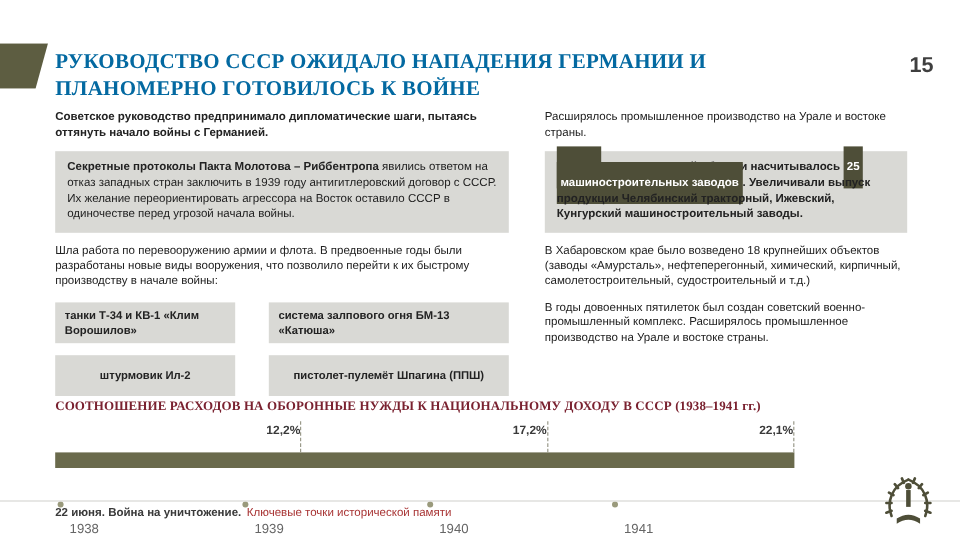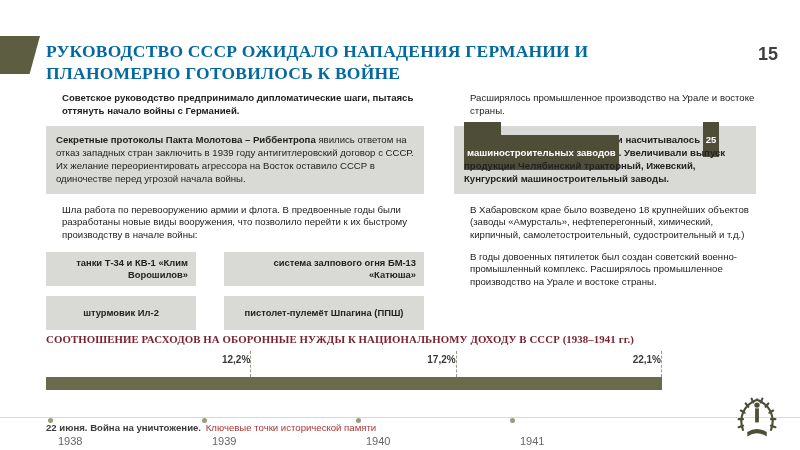--- a/index.html
+++ b/index.html
@@ -12,31 +12,31 @@
              clip-path:polygon(0 0,100% 0,74% 100%,0 100%);}
 
   .slide-title{position:absolute;left:46px;top:28px;width:660px;
                font-family:"Liberation Serif",serif;font-weight:bold;font-size:17.5px;
                line-height:1.28;color:#0369a1;letter-spacing:.2px;}
 
   .columns{position:absolute;left:46px;top:92px;width:710px;display:flex;gap:30px;}
   .col-left{width:378px;}
   .col-right{width:302px;}
 
-  .col-left p,.col-right p{margin:0 0 9px 16px;font-size:9.6px;line-height:1.32;}
+  .col-left p,.col-right p{margin:0 0 9px 0;font-size:9.6px;line-height:1.32;}
   .bold{font-weight:bold;}
 
   .gray-box{background:#d9d9d5;padding:8px 10px;margin:0 0 10px 0;font-size:9.6px;line-height:1.34;}
 
   .hl{background:#4e4e38;color:#ffffff;font-weight:bold;padding:12px 3px;
       -webkit-box-decoration-break:clone;box-decoration-break:clone;}
 
   .weapons{display:grid;grid-template-columns:150px 1fr;column-gap:28px;row-gap:10px;margin-top:10px;}
   .weapon-box{background:#d9d9d5;display:flex;align-items:center;justify-content:center;
-              text-align:right;font-size:9.4px;font-weight:bold;line-height:1.3;
+              text-align:left;font-size:9.4px;font-weight:bold;line-height:1.3;
               padding:5px 8px;min-height:24px;}
 
   .chart{position:absolute;left:46px;top:333px;width:616px;}
   .chart-title{font-family:"Liberation Serif",serif;font-weight:bold;font-size:10.8px;
                color:#7a2230;margin-bottom:6px;letter-spacing:.1px;}
   .percent-row{display:flex;width:100%;}
   .percent-cell{flex:1;text-align:right;font-size:10px;font-weight:bold;color:#3a3a3a;
                 padding:3px 0 12px 0;border-right:1px dashed #9a9a8a;}
   .bar{height:13px;background:#6a6a4c;width:100%;}
   .years-row{display:flex;width:100%;margin-top:4px;}

